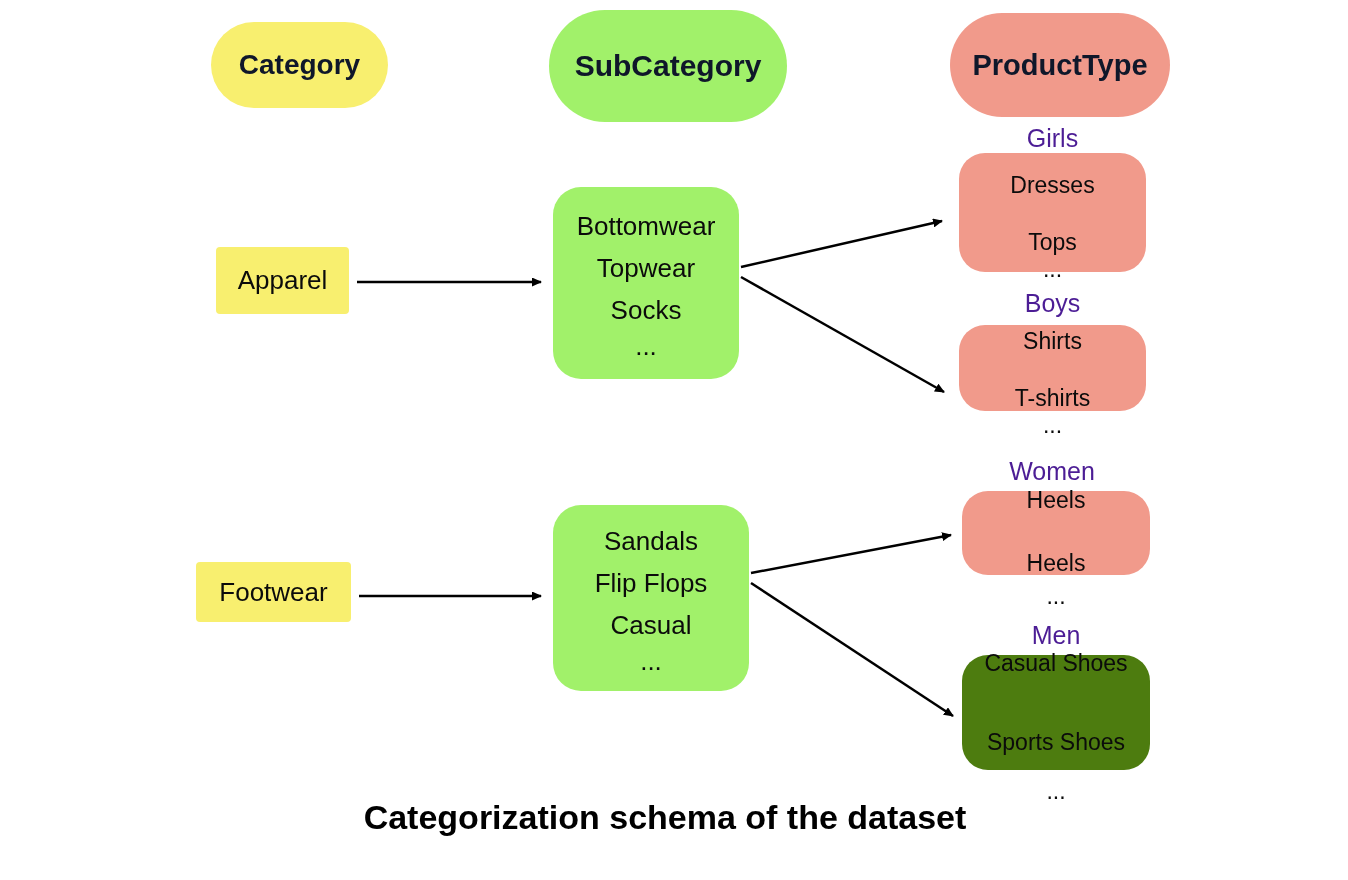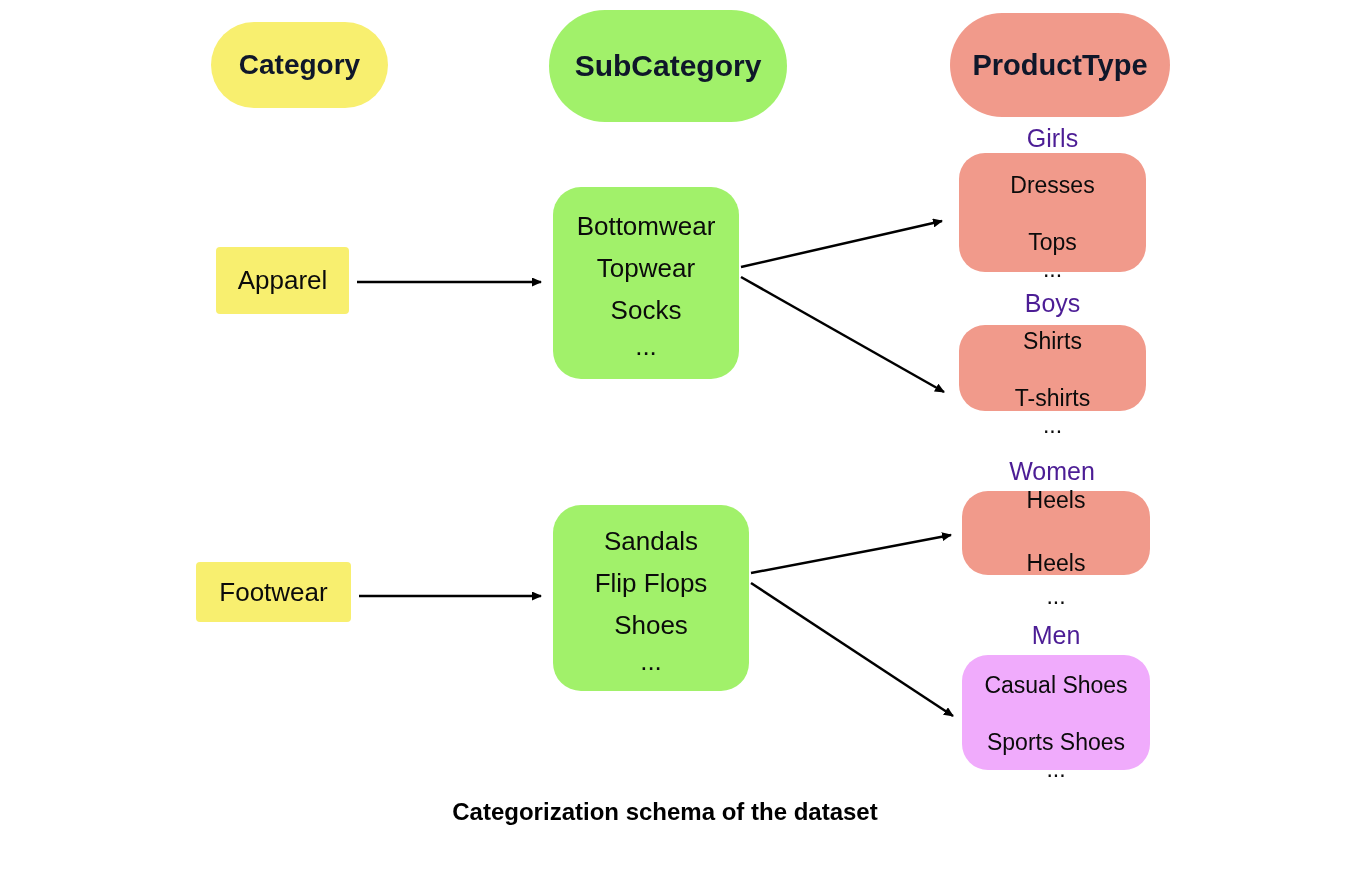--- a/index.html
+++ b/index.html
@@ -81,21 +81,21 @@
   .prod-women { left: 962px; top: 491px; width: 188px; height: 84px; gap: 6px; }
   .prod-men   { left: 962px; top: 655px; width: 188px; height: 115px; }
   .prod-node .line { line-height: 37px; margin-top: 20px; }
   .prod-node .dots { line-height: 17px; font-size: 23px; }
 
   
   .caption {
     left: 315px; top: 798px; width: 700px;
     text-align: center;
     font-weight: bold;
-    font-size: 24px;
+    font-size: 34px;
     color: #000;
   }
 
   
   svg.connectors {
     position: absolute;
     left: 0; top: 0;
     width: 1348px; height: 880px;
     pointer-events: none;
   }
@@ -145,33 +145,33 @@
     <span class="line">Shirts</span>
     <span class="line">T-shirts</span>
     <span class="dots">...</span>
   </div>
 
   <div class="abs cat-node cat-footwear" style="background-color: rgb(248, 239, 111);">Footwear</div>
 
   <div class="abs sub-node sub-footwear" style="background-color: rgb(161, 241, 106);">
     <span class="line">Sandals</span>
     <span class="line">Flip Flops</span>
-    <span class="line">Shoes</span>
+    <span class="line">Casual</span>
     <span class="dots">...</span>
   </div>
 
   <div class="abs group-label lbl-women">Women</div>
   <div class="abs prod-node prod-women" style="background-color: rgb(241, 154, 139);">
     <span class="line">Heels</span>
     <span class="line">Heels</span>
     <span class="dots">...</span>
   </div>
 
   <div class="abs group-label lbl-men">Men</div>
-  <div class="abs prod-node prod-men" style="background-color: #f0abfc;">
+  <div class="abs prod-node prod-men" style="background-color: #4d7c0f; gap: 22px;">
     <span class="line">Casual Shoes</span>
     <span class="line">Sports Shoes</span>
     <span class="dots">...</span>
   </div>
 
   <div class="abs caption">Categorization schema of the dataset</div>
 
 </div>
 
 </body></html>

